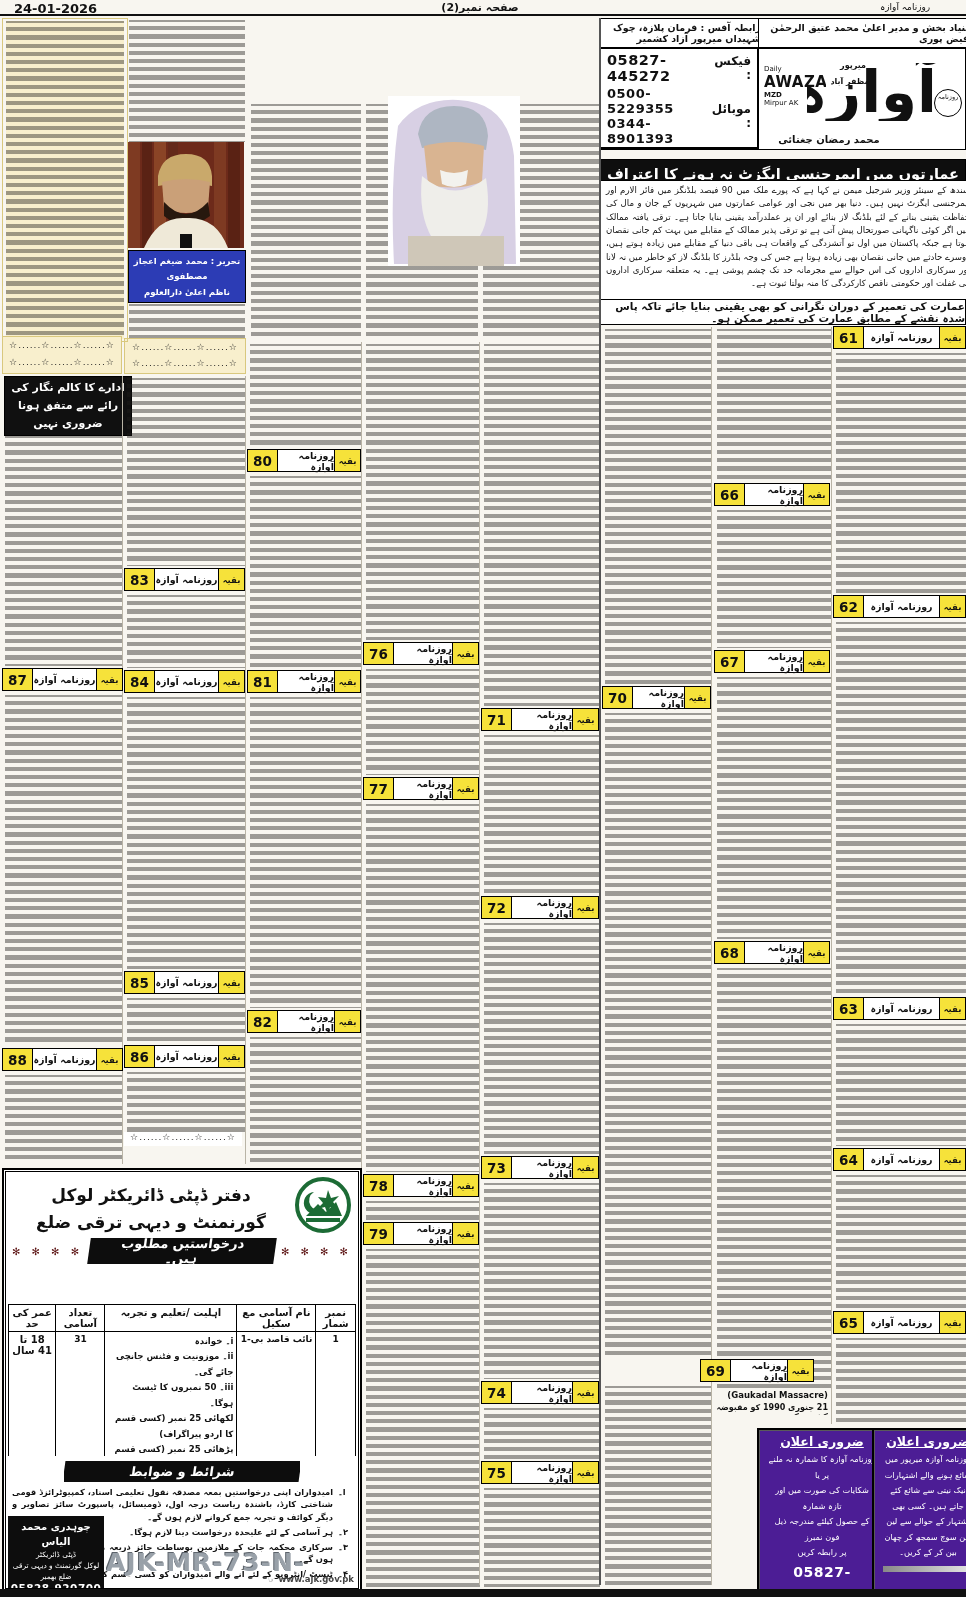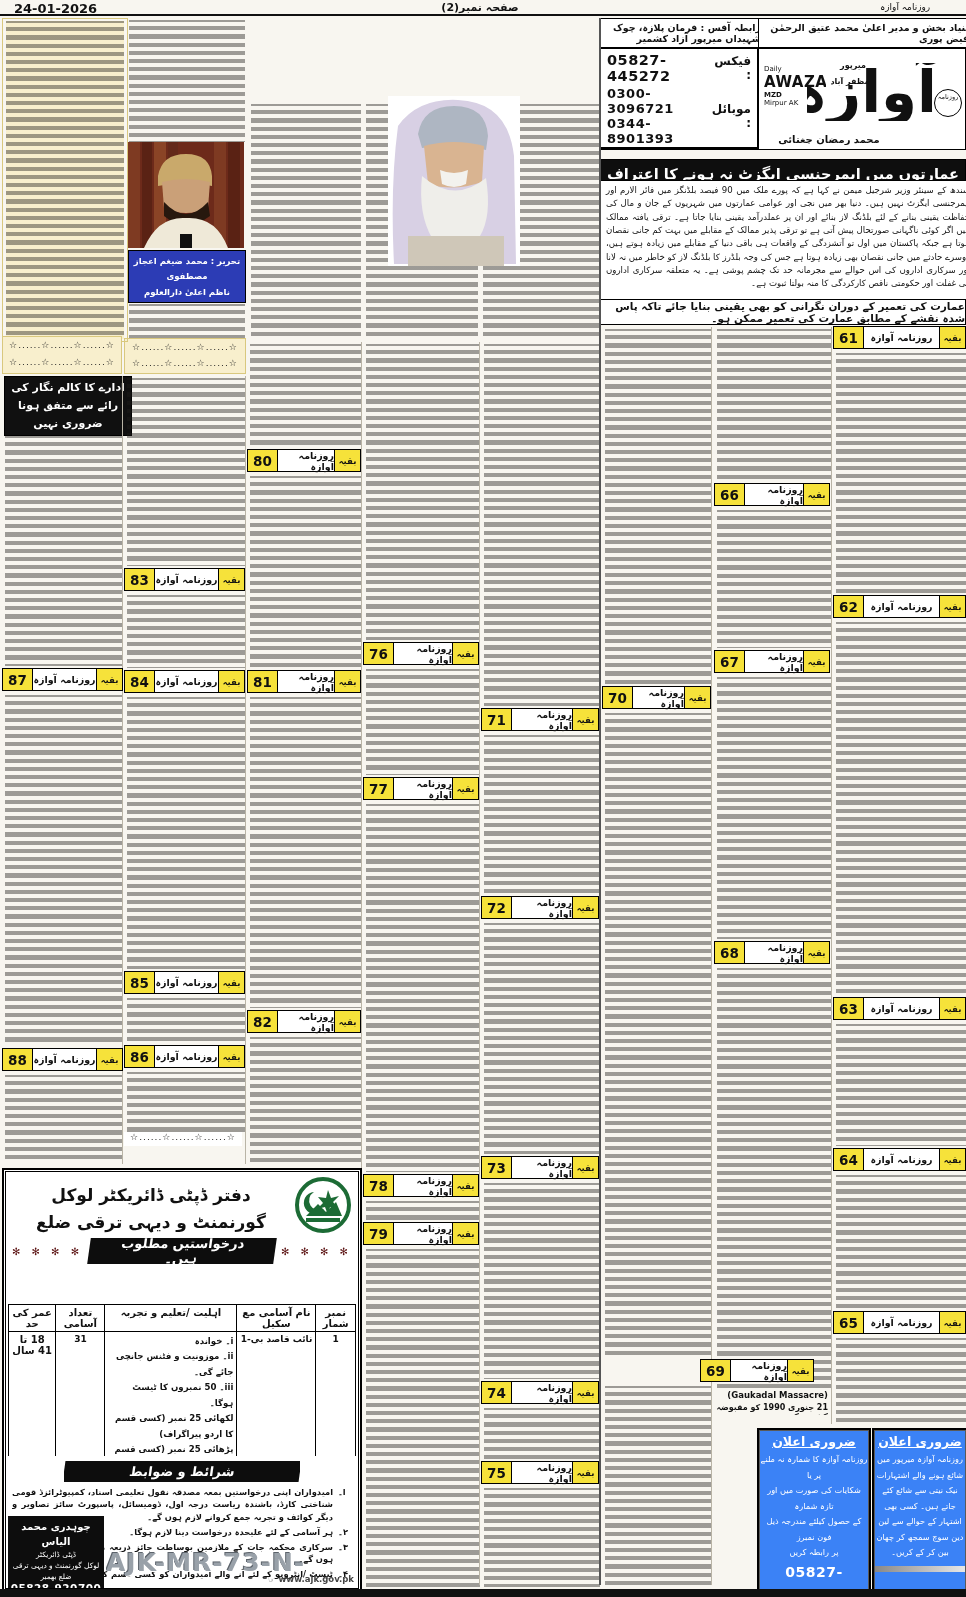--- a/index.html
+++ b/index.html
@@ -73,21 +73,21 @@
   .cnum{flex:0 0 14px;text-align:left;}
   .ctext{flex:1;text-align:justify;}
   .sign{background:#0d0d0d;color:#fff;text-align:center;padding:3px 2px;}
   .sign .s1{font-weight:bold;font-size:10px;line-height:1.5;}
   .sign .s2{font-size:7.4px;line-height:1.5;}
   .sign .s3{font-weight:bold;font-size:10.5px;direction:ltr;letter-spacing:.5px;}
   .adcode{font-weight:bold;font-size:25px;letter-spacing:1px;color:#99a1a9;
           text-shadow:1px 1px 0 #fff,-1px -1px 0 #5c636b;white-space:nowrap;}
   .adsite{font-size:8.5px;font-weight:bold;color:#444;}
   
-  .notice{background:#3b82f6;border:2px solid #000;box-shadow:inset 0 0 0 1px #5a5a5a;color:#fff;padding:4px 1px;}
+  .notice{background:#4c1d95;border:2px solid #000;box-shadow:inset 0 0 0 1px #5a5a5a;color:#fff;padding:4px 9px;}
   .notice .ntitle{font-weight:bold;font-size:12.5px;text-align:center;text-decoration:underline;margin-bottom:3px;}
   .notice .nline{font-size:8.2px;text-align:center;line-height:1.9;}
   .notice .nphone{font-weight:bold;font-size:14px;text-align:center;direction:ltr;letter-spacing:.5px;line-height:1.6;}
   .graybar{height:6px;background:linear-gradient(to right,#888,#e8e8e8);margin-top:5px;}
   .gauk{font-weight:bold;font-size:8.5px;}
   .gauk2{font-weight:bold;font-size:8px;}
 </style>
 </head>
 <body>
 
@@ -102,21 +102,21 @@
   <div class="abs mh-cell mh-line ur" style="left:758px;top:18px;width:206px;height:28px;">بنیاد بخش و مدیر اعلیٰ محمد عتیق الرحمٰن فیض پوری</div>
 
   <div class="abs mh-cell" style="left:600px;top:48px;width:156px;height:100px;">
     <div class="numrow" style="margin-top:2px;">
       <span class="numlbl ur">فیکس :</span>
       <span class="numval">05827-445272</span>
     </div>
     <div class="numrow">
       <span class="numlbl ur">موبائل :</span>
       <span style="display:flex;flex-direction:column;">
-        <span class="numval" style="font-size:13px;">0300-3096721</span>
+        <span class="numval" style="font-size:13px;">0500-5229355</span>
         <span class="numval" style="font-size:13px;">0344-8901393</span>
       </span>
     </div>
     <div class="webbar">Web:www.dailyawazah.com</div>
 
   </div>
 
   <div class="abs mh-cell" style="left:758px;top:48px;width:206px;height:100px;">
     <div class="abs logo-urdu ur" style="right:28px;top:14px;width:130px;text-align:center;">آوازہ</div>
     <div class="abs" style="left:5px;top:16px;width:62px;">

